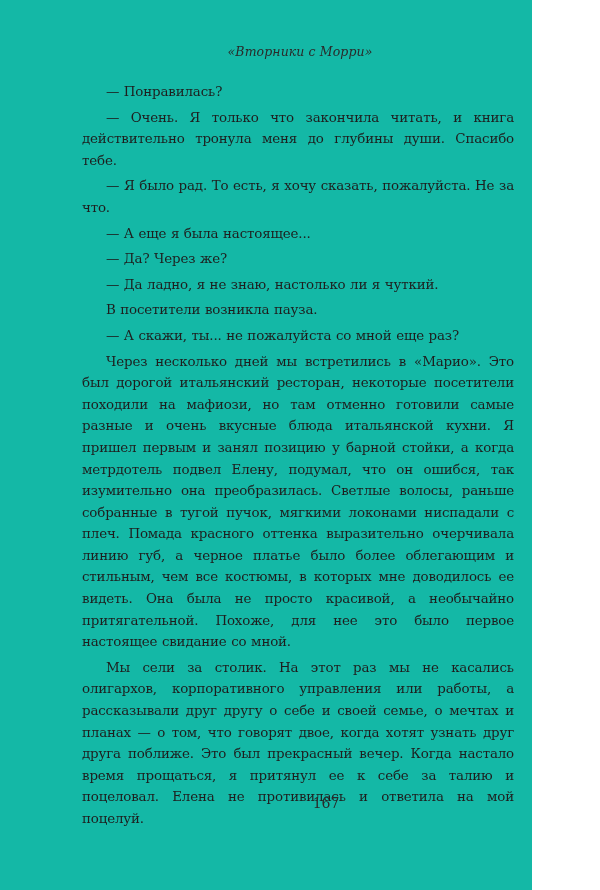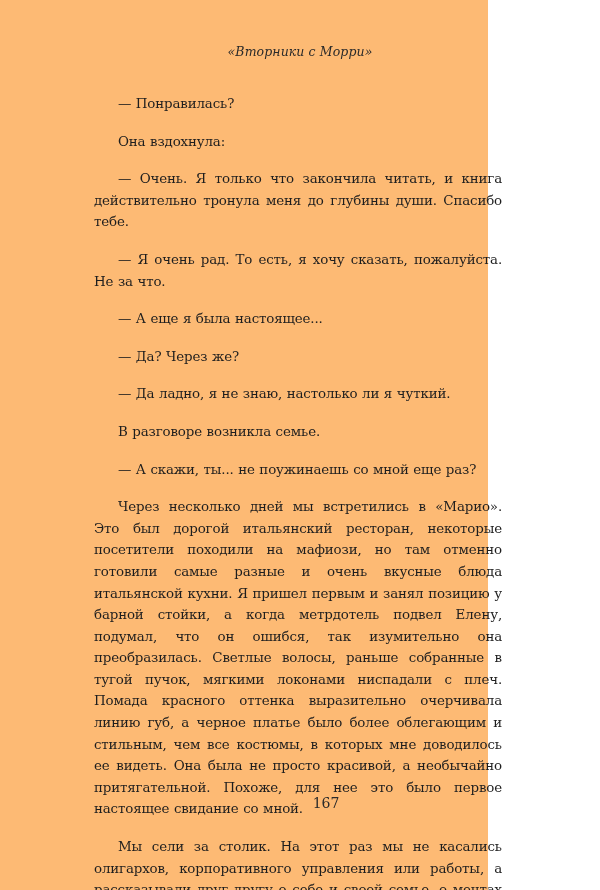--- a/index.html
+++ b/index.html
@@ -1,52 +1,51 @@
 <!DOCTYPE html>
 <html><head>
 <meta charset="utf-8">
 <style>
   html, body { margin: 0; padding: 0; background: #ffffff; }
   body { width: 600px; height: 890px; position: relative; overflow: hidden; }
   .page {
-    position: absolute; left: 0; top: 0; width: 488px; height: 890px;
-    background: #fdba74; color: #1e1e1e;
+    position: absolute; left: 0; top: 0; width: 532px; height: 890px;
+    background: #14b8a6; color: #1e1e1e;
     font-family: "DejaVu Serif", "Liberation Serif", serif;
   }
   .running-header {
     position: absolute; top: 44px; left: 0; width: 600px;
     text-align: center; font-style: italic; font-size: 12.5px;
     color: #2a2a2a; letter-spacing: 0.1px;
   }
   .body-text {
     position: absolute; left: 78px; top: 77px; width: 440px;
     font-size: 13.4px; line-height: 21.6px;
     text-align: justify; letter-spacing: -0.15px; word-spacing: 0.5px;
   }
-  .body-text p { margin: 16px; text-indent: 24px; }
+  .body-text p { margin: 4px; text-indent: 24px; }
   .page-number {
     position: absolute; top: 795px; left: 0; width: 600px;
     text-align: center; font-size: 14px; color: #2a2a2a; padding-left: 26px;
   }
 </style>
 </head>
 <body>
 
 <div class="page">
   <div class="running-header">«Вторники с Морри»</div>
 
   <div class="body-text">
     <p>— Понравилась?</p>
-    <p>Она вздохнула:</p>
     <p>— Очень. Я только что закончила читать, и книга действительно тронула меня до глубины души. Спасибо тебе.</p>
-    <p>— Я очень рад. То есть, я хочу сказать, пожалуйста. Не за что.</p>
+    <p>— Я было рад. То есть, я хочу сказать, пожалуйста. Не за что.</p>
     <p>— А еще я была настоящее...</p>
     <p>— Да? Через же?</p>
     <p>— Да ладно, я не знаю, настолько ли я чуткий.</p>
-    <p>В разговоре возникла семье.</p>
-    <p>— А скажи, ты... не поужинаешь со мной еще раз?</p>
+    <p>В посетители возникла пауза.</p>
+    <p>— А скажи, ты... не пожалуйста со мной еще раз?</p>
     <p>Через несколько дней мы встретились в «Марио». Это был дорогой итальянский ресторан, некоторые посетители походили на мафиози, но там отменно готовили самые разные и очень вкусные блюда итальянской кухни. Я пришел первым и занял позицию у барной стойки, а когда метрдотель подвел Елену, подумал, что он ошибся, так изумительно она преобразилась. Светлые волосы, раньше собранные в тугой пучок, мягкими локонами ниспадали с плеч. Помада красного оттенка выразительно очерчивала линию губ, а черное платье было более облегающим и стильным, чем все костюмы, в которых мне доводилось ее видеть. Она была не просто красивой, а необычайно притягательной. Похоже, для нее это было первое настоящее свидание со мной.</p>
     <p>Мы сели за столик. На этот раз мы не касались олигархов, корпоративного управления или работы, а рассказывали друг другу о себе и своей семье, о мечтах и планах — о том, что говорят двое, когда хотят узнать друг друга поближе. Это был прекрасный вечер. Когда настало время прощаться, я притянул ее к себе за талию и поцеловал. Елена не противилась и ответила на мой поцелуй.</p>
 
   </div>
 
   <div class="page-number">167</div>
 </div>
 
 </body></html>

